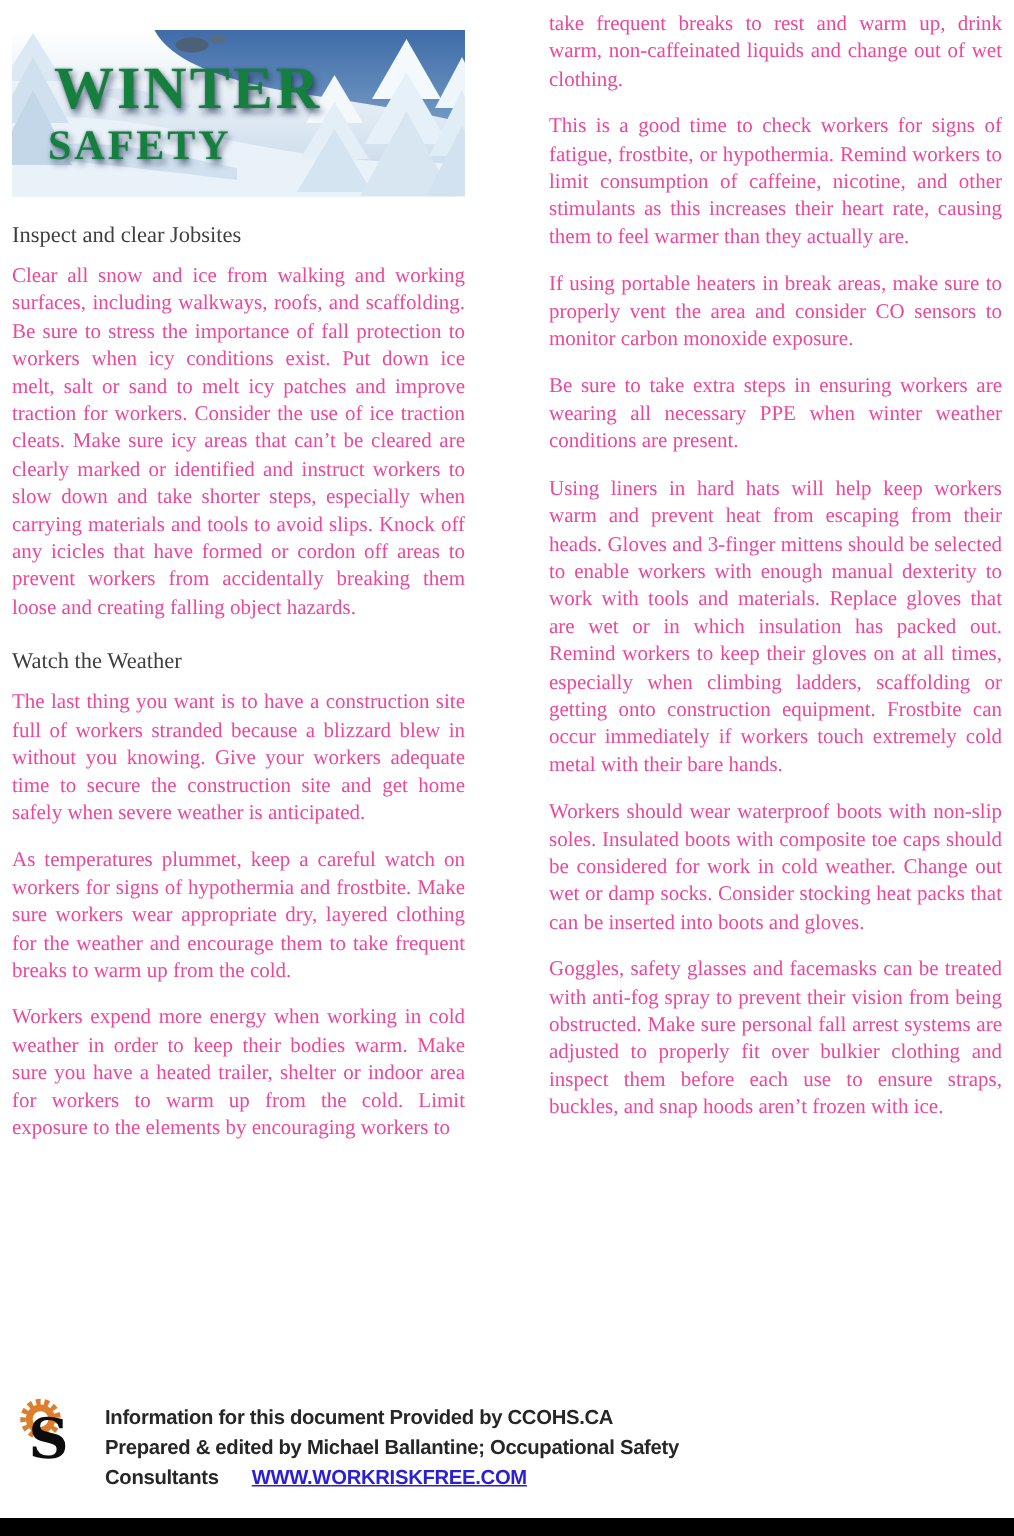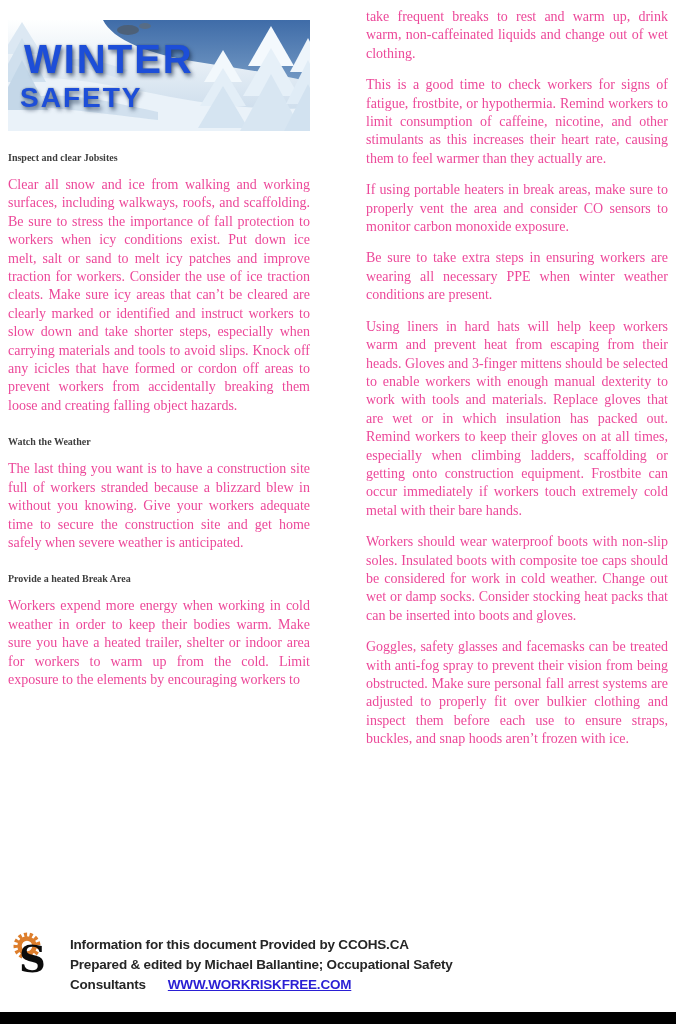--- a/index.html
+++ b/index.html
@@ -17,41 +17,41 @@
   }
   .col { width: 302px; }
   .col p {
     font-size: 14px;
     line-height: 18.4px;
     color: #ec4899;
     text-align: justify;
     margin: 0 0 13px 0;
   }
   .col h2 {
-    font-size: 10px;
+    font-size: 15px;
     line-height: 19px;
     color: #3e3e3e;
-    font-weight: bold;
+    font-weight: normal;
     margin: 17px 0 9px 0;
   }
   .col-right { padding-top: 8px; }
 
   
   .hero {
     position: relative;
     width: 302px; height: 111px;
     margin: 20px 0 15px 0;
     overflow: hidden;
   }
   .hero svg { display: block; width: 302px; height: 111px; }
   .hero-text {
     position: absolute;
-    left: 16px; top: 20px;
-    color: #1d4ed8;
-    font-family: Liberation Sans, sans-serif;
+    left: 28px; top: 20px;
+    color: #15803d;
+    font-family: Liberation Serif, serif;
     font-weight: bold;
     letter-spacing: 2px;
     text-shadow: 2px 3px 4px rgba(25,45,75,0.65), 0 0 2px rgba(30,50,80,0.4);
   }
   .hero-text .l1 { font-size: 40px; line-height: 38px; }
   .hero-text .l2 { font-size: 28px; line-height: 40px; margin-left: -4px; }
 
   
   .footer {
     position: absolute;
@@ -140,21 +140,21 @@
       <div class="hero-text">
         <div class="l1">WINTER</div>
         <div class="l2">SAFETY</div>
       </div>
     </div>
 
     <h2>Inspect and clear Jobsites</h2>
     <p>Clear all snow and ice from walking and working surfaces, including walkways, roofs, and scaffolding. Be sure to stress the importance of fall protection to workers when icy conditions exist. Put down ice melt, salt or sand to melt icy patches and improve traction for workers. Consider the use of ice traction cleats. Make sure icy areas that can’t be cleared are clearly marked or identified and instruct workers to slow down and take shorter steps, especially when carrying materials and tools to avoid slips. Knock off any icicles that have formed or cordon off areas to prevent workers from accidentally breaking them loose and creating falling object hazards.</p>
     <h2>Watch the Weather</h2>
     <p>The last thing you want is to have a construction site full of workers stranded because a blizzard blew in without you knowing. Give your workers adequate time to secure the construction site and get home safely when severe weather is anticipated.</p>
-    <h2>Provide a heated Break Area</h2>
+    <p>As temperatures plummet, keep a careful watch on workers for signs of hypothermia and frostbite. Make sure workers wear appropriate dry, layered clothing for the weather and encourage them to take frequent breaks to warm up from the cold.</p>
     <p>Workers expend more energy when working in cold weather in order to keep their bodies warm. Make sure you have a heated trailer, shelter or indoor area for workers to warm up from the cold. Limit exposure to the elements by encouraging workers to</p>
   </div>
 
   <div class="col col-right">
     <p>take frequent breaks to rest and warm up, drink warm, non-caffeinated liquids and change out of wet clothing.</p>
     <p>This is a good time to check workers for signs of fatigue, frostbite, or hypothermia. Remind workers to limit consumption of caffeine, nicotine, and other stimulants as this increases their heart rate, causing them to feel warmer than they actually are.</p>
     <p>If using portable heaters in break areas, make sure to properly vent the area and consider CO sensors to monitor carbon monoxide exposure.</p>
     <p>Be sure to take extra steps in ensuring workers are wearing all necessary PPE when winter weather conditions are present.</p>
     <p>Using liners in hard hats will help keep workers warm and prevent heat from escaping from their heads. Gloves and 3-finger mittens should be selected to enable workers with enough manual dexterity to work with tools and materials. Replace gloves that are wet or in which insulation has packed out. Remind workers to keep their gloves on at all times, especially when climbing ladders, scaffolding or getting onto construction equipment. Frostbite can occur immediately if workers touch extremely cold metal with their bare hands.</p>
     <p>Workers should wear waterproof boots with non-slip soles. Insulated boots with composite toe caps should be considered for work in cold weather. Change out wet or damp socks. Consider stocking heat packs that can be inserted into boots and gloves.</p>

